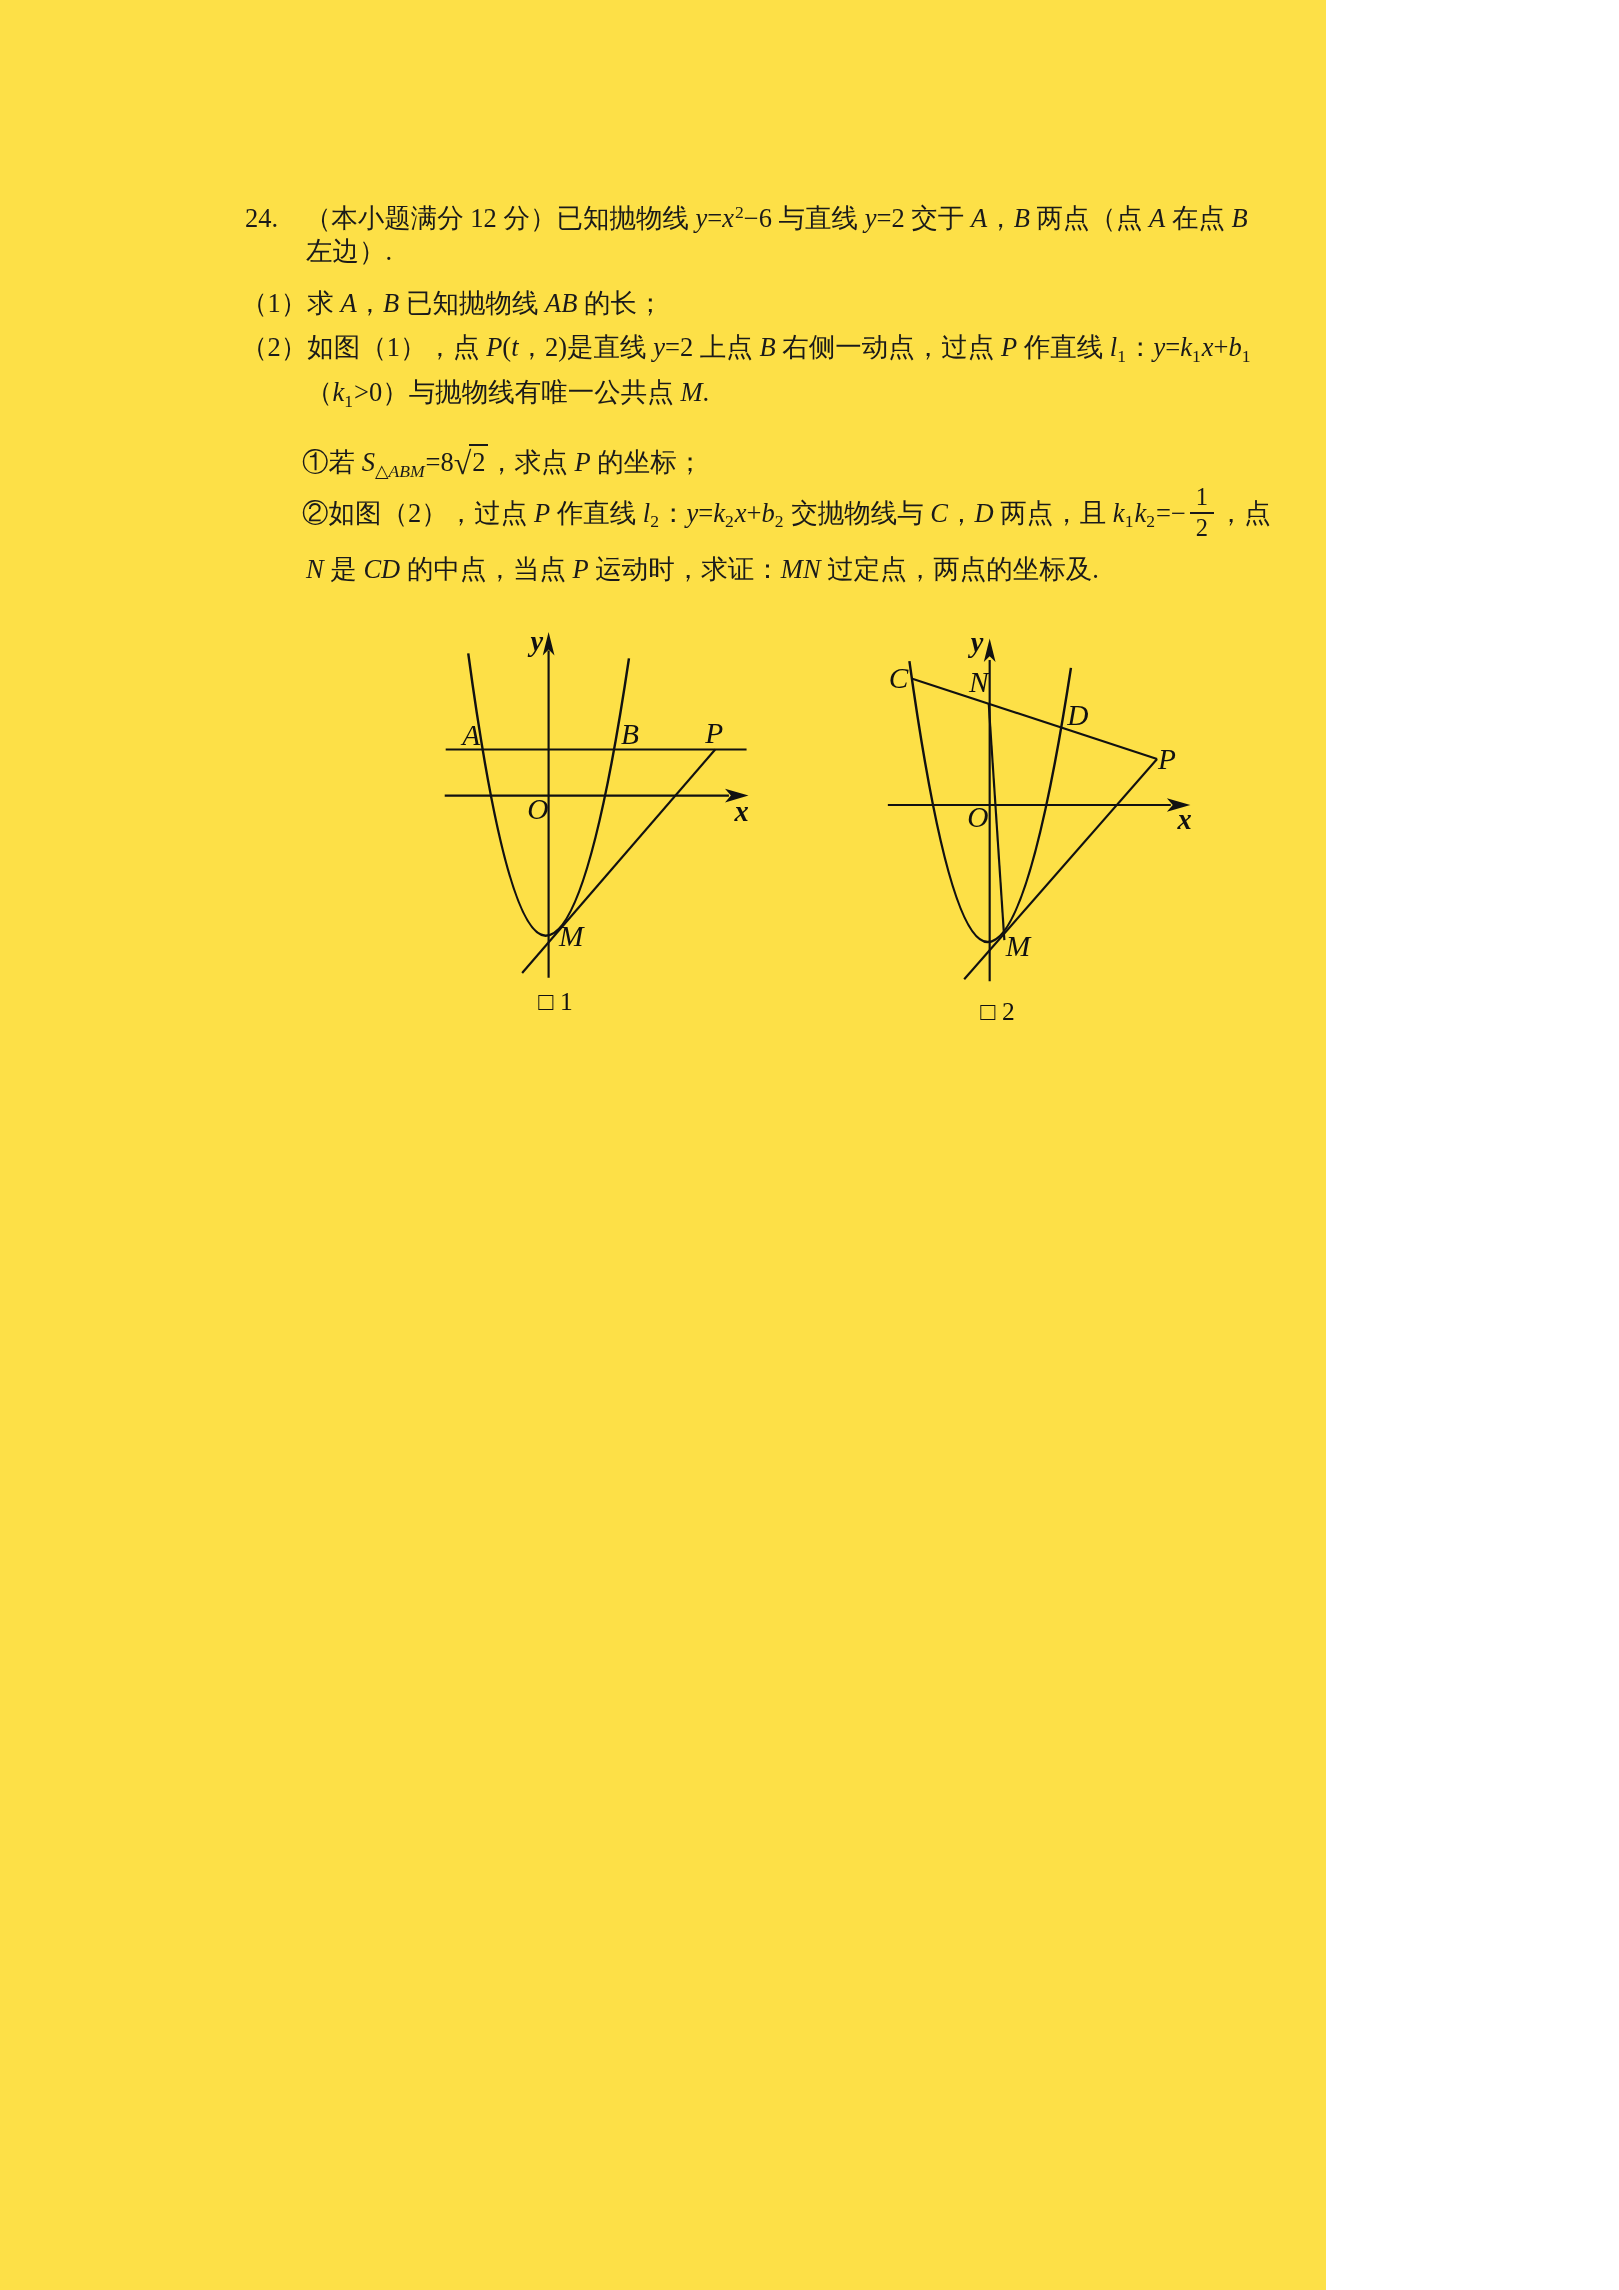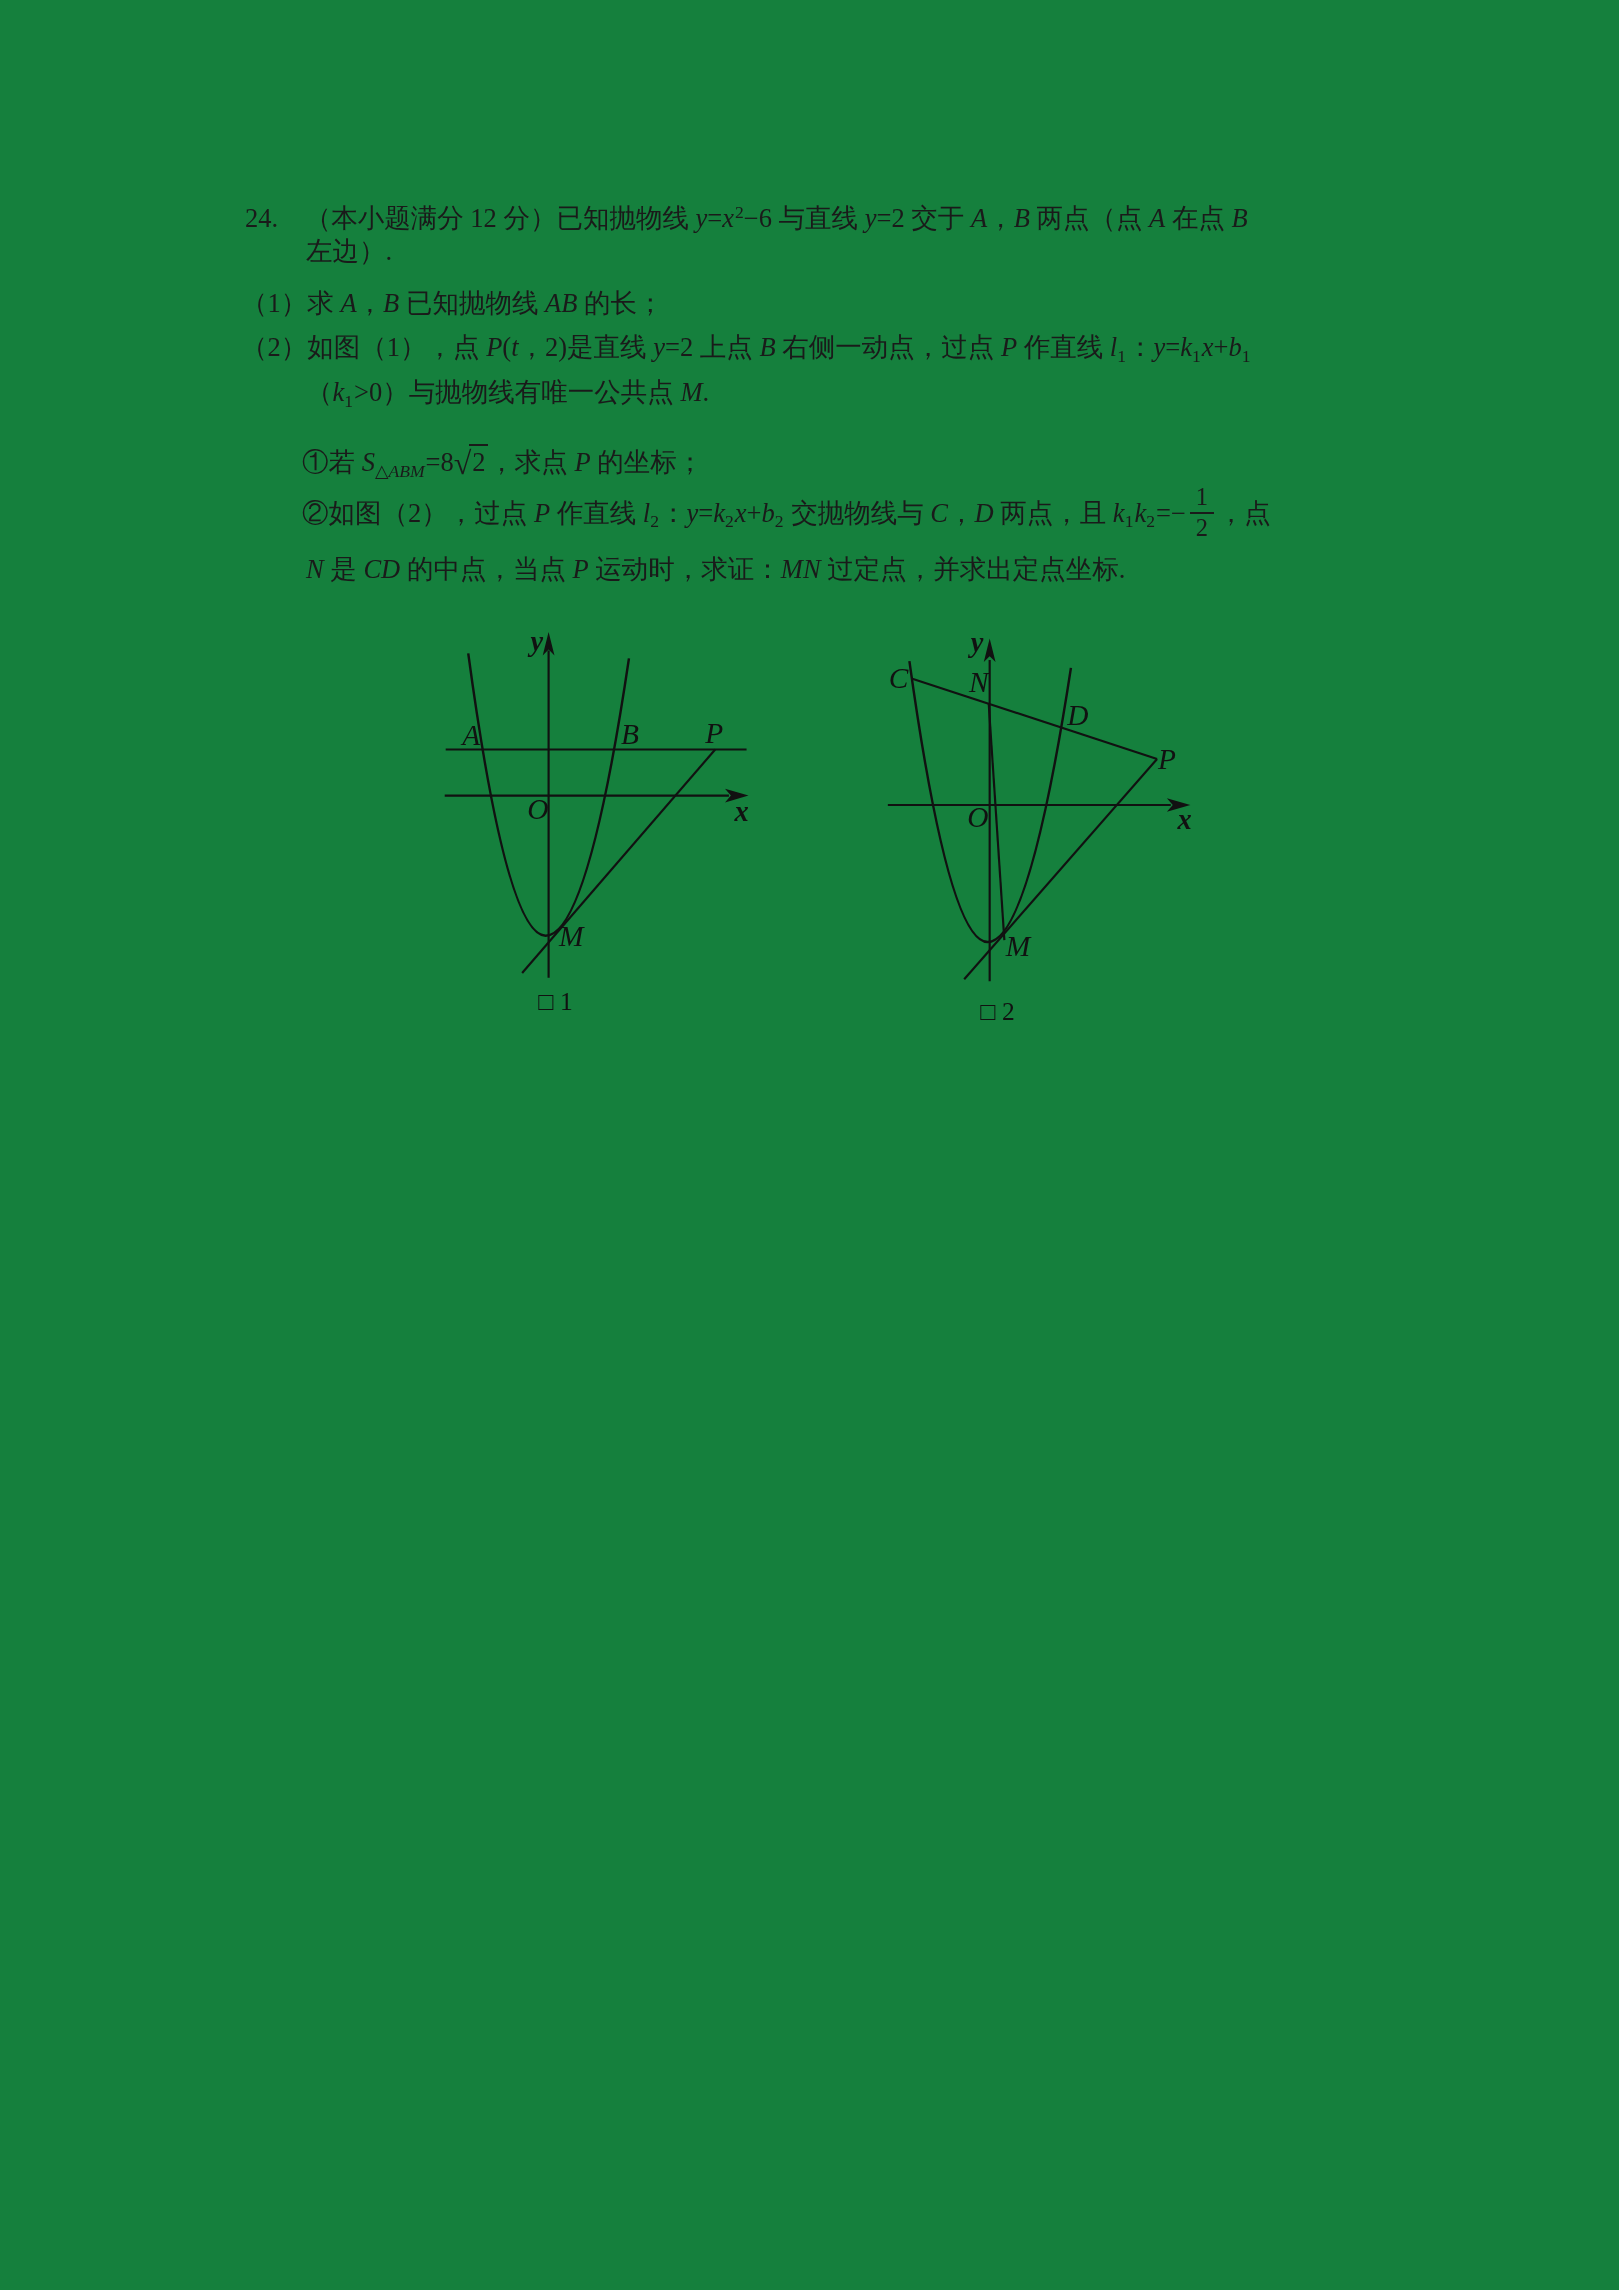--- a/index.html
+++ b/index.html
@@ -1,16 +1,16 @@
 <!DOCTYPE html>
 <html><head>
 <meta charset="utf-8">
 <style>
   html,body{margin:0;padding:0;background:#ffffff;}
-  .page{position:relative;width:1619px;height:2291px;background:#15803d;overflow:hidden;
+  .page{position:relative;width:1326px;height:2291px;background:#fde047;overflow:hidden;
         font-family:"Liberation Serif","DejaVu Serif",serif;color:#1a1a1a;}
   .tline{position:absolute;font-size:26.5px;line-height:33px;white-space:nowrap;}
   .it{font-style:italic;}
   .sp{font-size:17.6px;position:relative;top:-8.8px;margin-left:1px;}
   .sb{font-size:17.6px;position:relative;top:5.9px;margin-right:1px;}
   .fr{display:inline-block;text-align:center;vertical-align:middle;font-size:24.5px;
       line-height:1.08;margin:0 3.9px;position:relative;top:-2.9px;}
   .fr .nu{display:block;padding:0 5.9px 1px;}
   .fr .de{display:block;border-top:2px solid #1a1a1a;padding:1px 5.9px 0;}
   .sq{display:inline-block;white-space:nowrap;}
@@ -28,21 +28,21 @@
 
 <div class="page">
 
   <div class="tline" style="left:245px;top:202px"><span class="">24.</span><span class="">　（本小题满分 12 分）已知抛物线 </span><span class="it">y</span><span class="">=</span><span class="it">x</span><span class="sp">2</span><span class="">−6 与直线 </span><span class="it">y</span><span class="">=2 交于 </span><span class="it">A</span><span class="">，</span><span class="it">B</span><span class=""> 两点（点 </span><span class="it">A</span><span class=""> 在点 </span><span class="it">B</span></div>
   <div class="tline" style="left:306px;top:235px"><span class="">左边）.</span></div>
   <div class="tline" style="left:241px;top:287px"><span class="">（1）求 </span><span class="it">A</span><span class="">，</span><span class="it">B</span><span class=""> 已知抛物线 </span><span class="it">AB</span><span class=""> 的长；</span></div>
   <div class="tline" style="left:241px;top:331px"><span class="">（2）如图（1），点 </span><span class="it">P</span><span class="">(</span><span class="it">t</span><span class="">，2)是直线 </span><span class="it">y</span><span class="">=2 上点 </span><span class="it">B</span><span class=""> 右侧一动点，过点 </span><span class="it">P</span><span class=""> 作直线 </span><span class="it">l</span><span class="sb">1</span><span class="">：</span><span class="it">y</span><span class="">=</span><span class="it">k</span><span class="sb">1</span><span class="it">x</span><span class="">+</span><span class="it">b</span><span class="sb">1</span></div>
   <div class="tline" style="left:306px;top:376px"><span class="">（</span><span class="it">k</span><span class="sb">1</span><span class="">&gt;0）与抛物线有唯一公共点 </span><span class="it">M</span><span class="">.</span></div>
   <div class="tline" style="left:302px;top:444px"><span class="">①若 </span><span class="it">S</span><span class="sb it">△ABM</span><span class="">=8</span><span class="sq"><span class="sg">√</span><span class="rd">2</span></span><span class="">，求点 </span><span class="it">P</span><span class=""> 的坐标；</span></div>
   <div class="tline" style="left:302px;top:487px"><span class="">②如图（2），过点 </span><span class="it">P</span><span class=""> 作直线 </span><span class="it">l</span><span class="sb">2</span><span class="">：</span><span class="it">y</span><span class="">=</span><span class="it">k</span><span class="sb">2</span><span class="it">x</span><span class="">+</span><span class="it">b</span><span class="sb">2</span><span class=""> 交抛物线与 </span><span class="it">C</span><span class="">，</span><span class="it">D</span><span class=""> 两点，且 </span><span class="it">k</span><span class="sb">1</span><span class="it">k</span><span class="sb">2</span><span class="">=−</span><span class="fr"><span class="nu">1</span><span class="de">2</span></span><span class="">，点</span></div>
-  <div class="tline" style="left:306px;top:553px"><span class="it">N</span><span class=""> 是 </span><span class="it">CD</span><span class=""> 的中点，当点 </span><span class="it">P</span><span class=""> 运动时，求证：</span><span class="it">MN</span><span class=""> 过定点，并求出定点坐标.</span></div>
+  <div class="tline" style="left:306px;top:553px"><span class="it">N</span><span class=""> 是 </span><span class="it">CD</span><span class=""> 的中点，当点 </span><span class="it">P</span><span class=""> 运动时，求证：</span><span class="it">MN</span><span class=""> 过定点，两点的坐标及.</span></div>
 
   <svg class="fig" style="left:431px;top:617px" width="343" height="412" viewBox="0 0 350 420">
     <line x1="120" y1="368" x2="120" y2="34" stroke-width="2.2"></line>
     <polygon points="120,15 114,39 120,33 126,39"></polygon>
     <line x1="14" y1="182" x2="304" y2="182" stroke-width="2.2"></line>
     <polygon points="324,182 300,175 306,182 300,189"></polygon>
     <line x1="15" y1="135" x2="322" y2="135" stroke-width="2.2"></line>
     <path d="M 38 37 Q 77 325 117 325 Q 160 325 202 42" stroke-width="2.5"></path>
     <line x1="93" y1="363" x2="290" y2="135" stroke-width="2.2"></line>
     <text class="lbb" x="108" y="34" text-anchor="middle">y</text>

